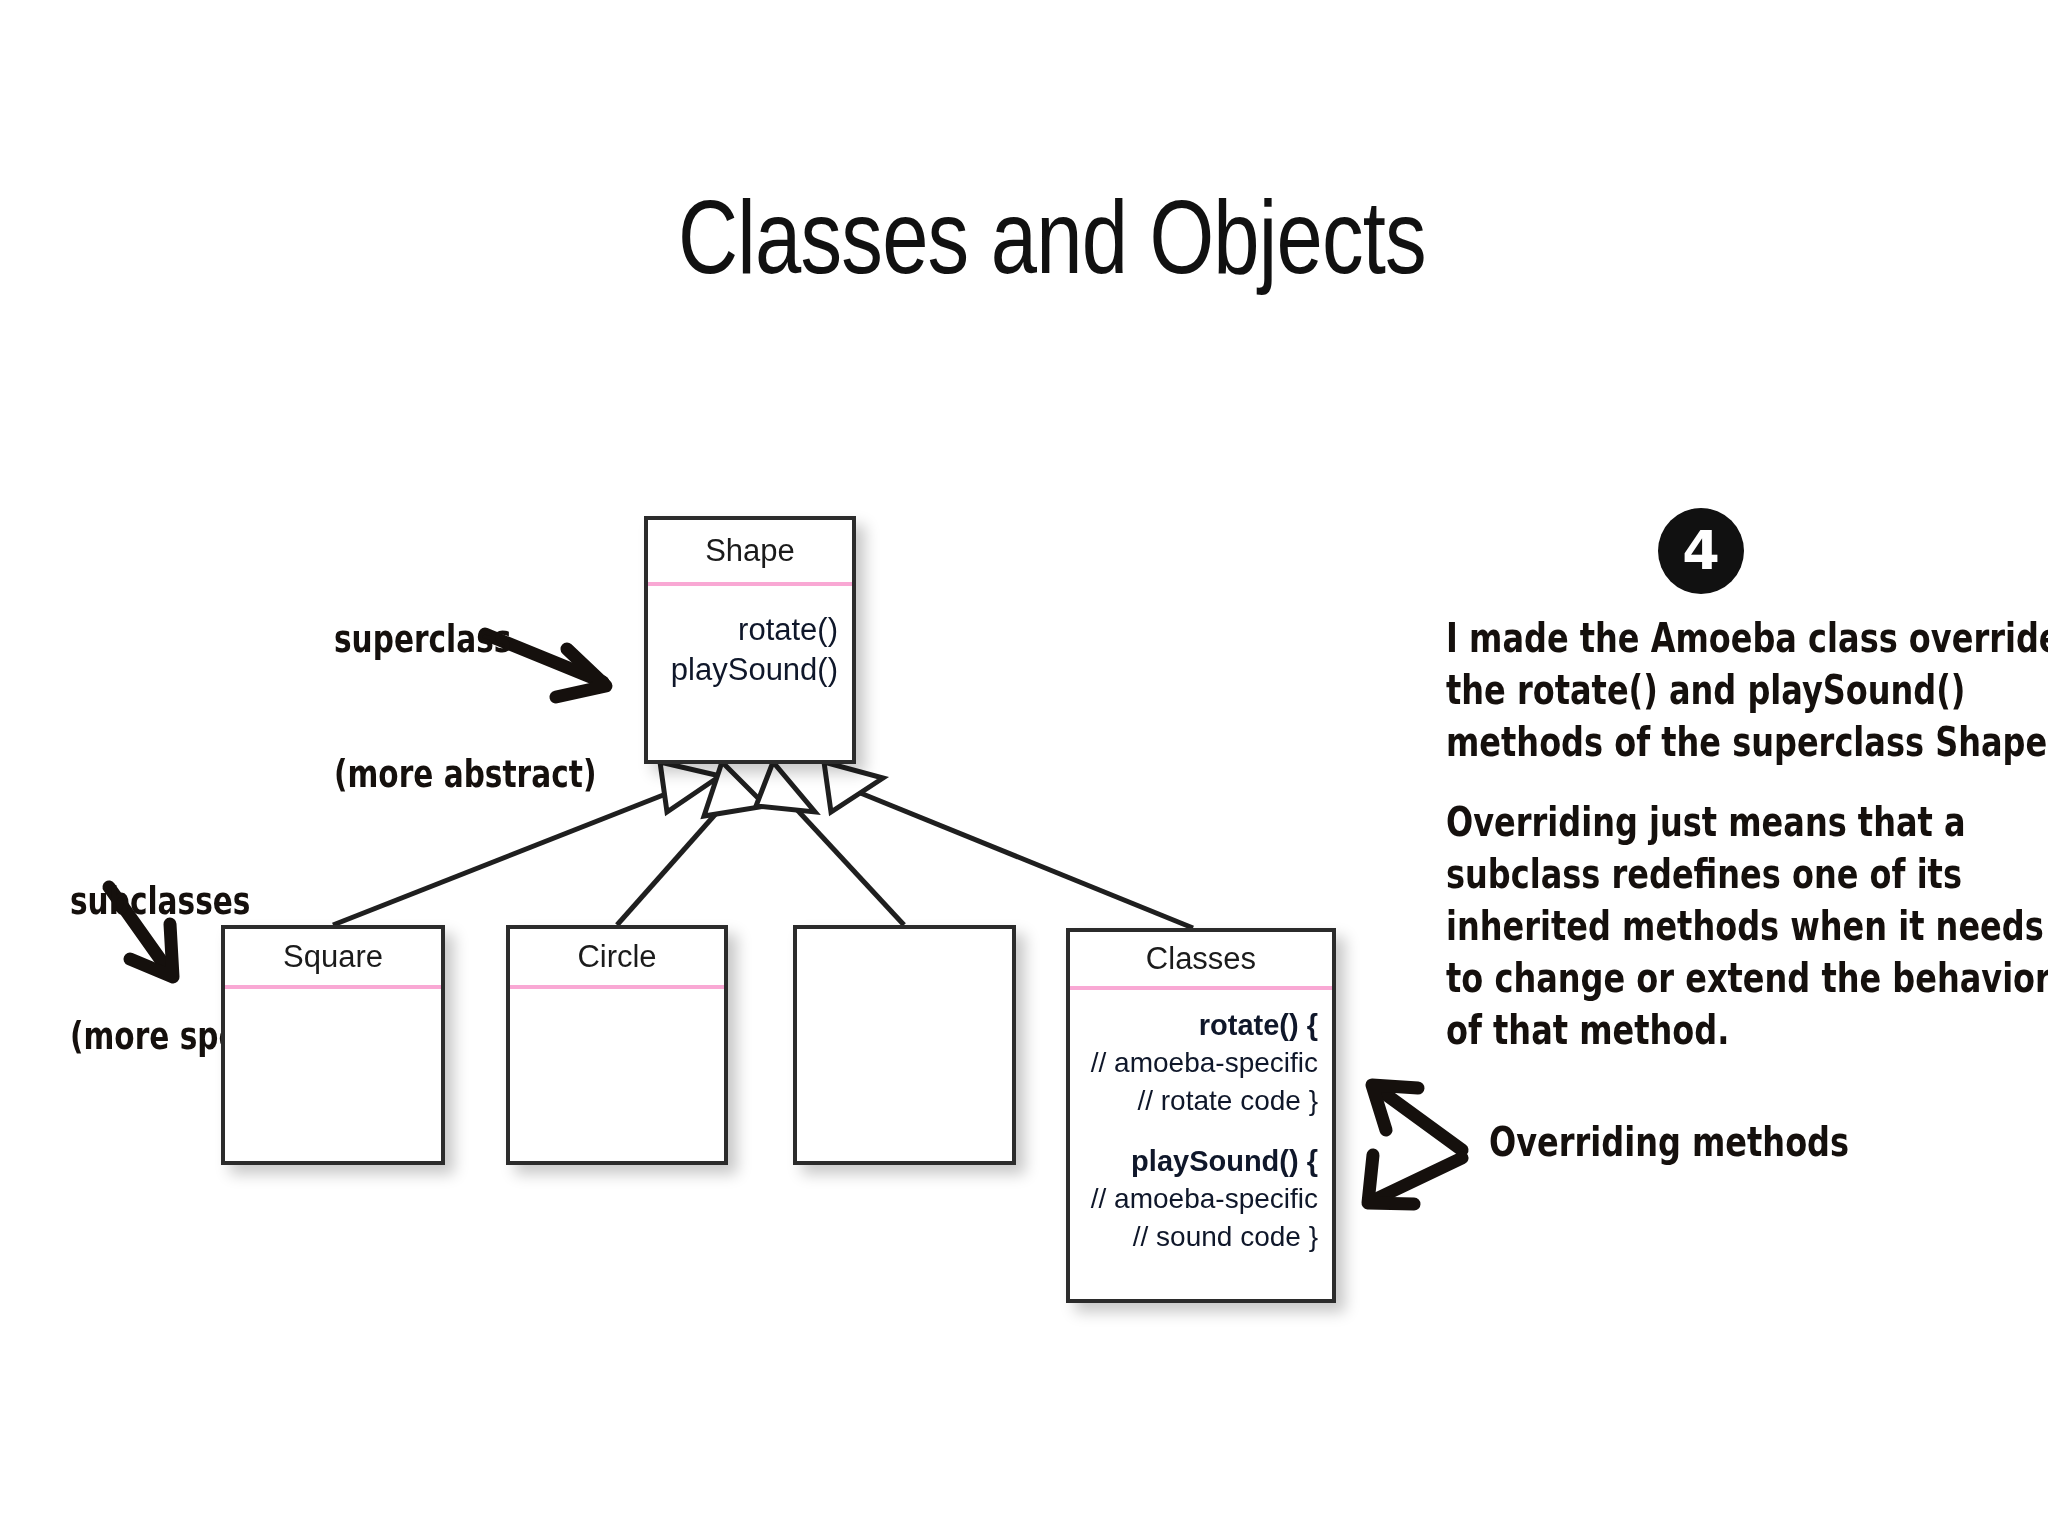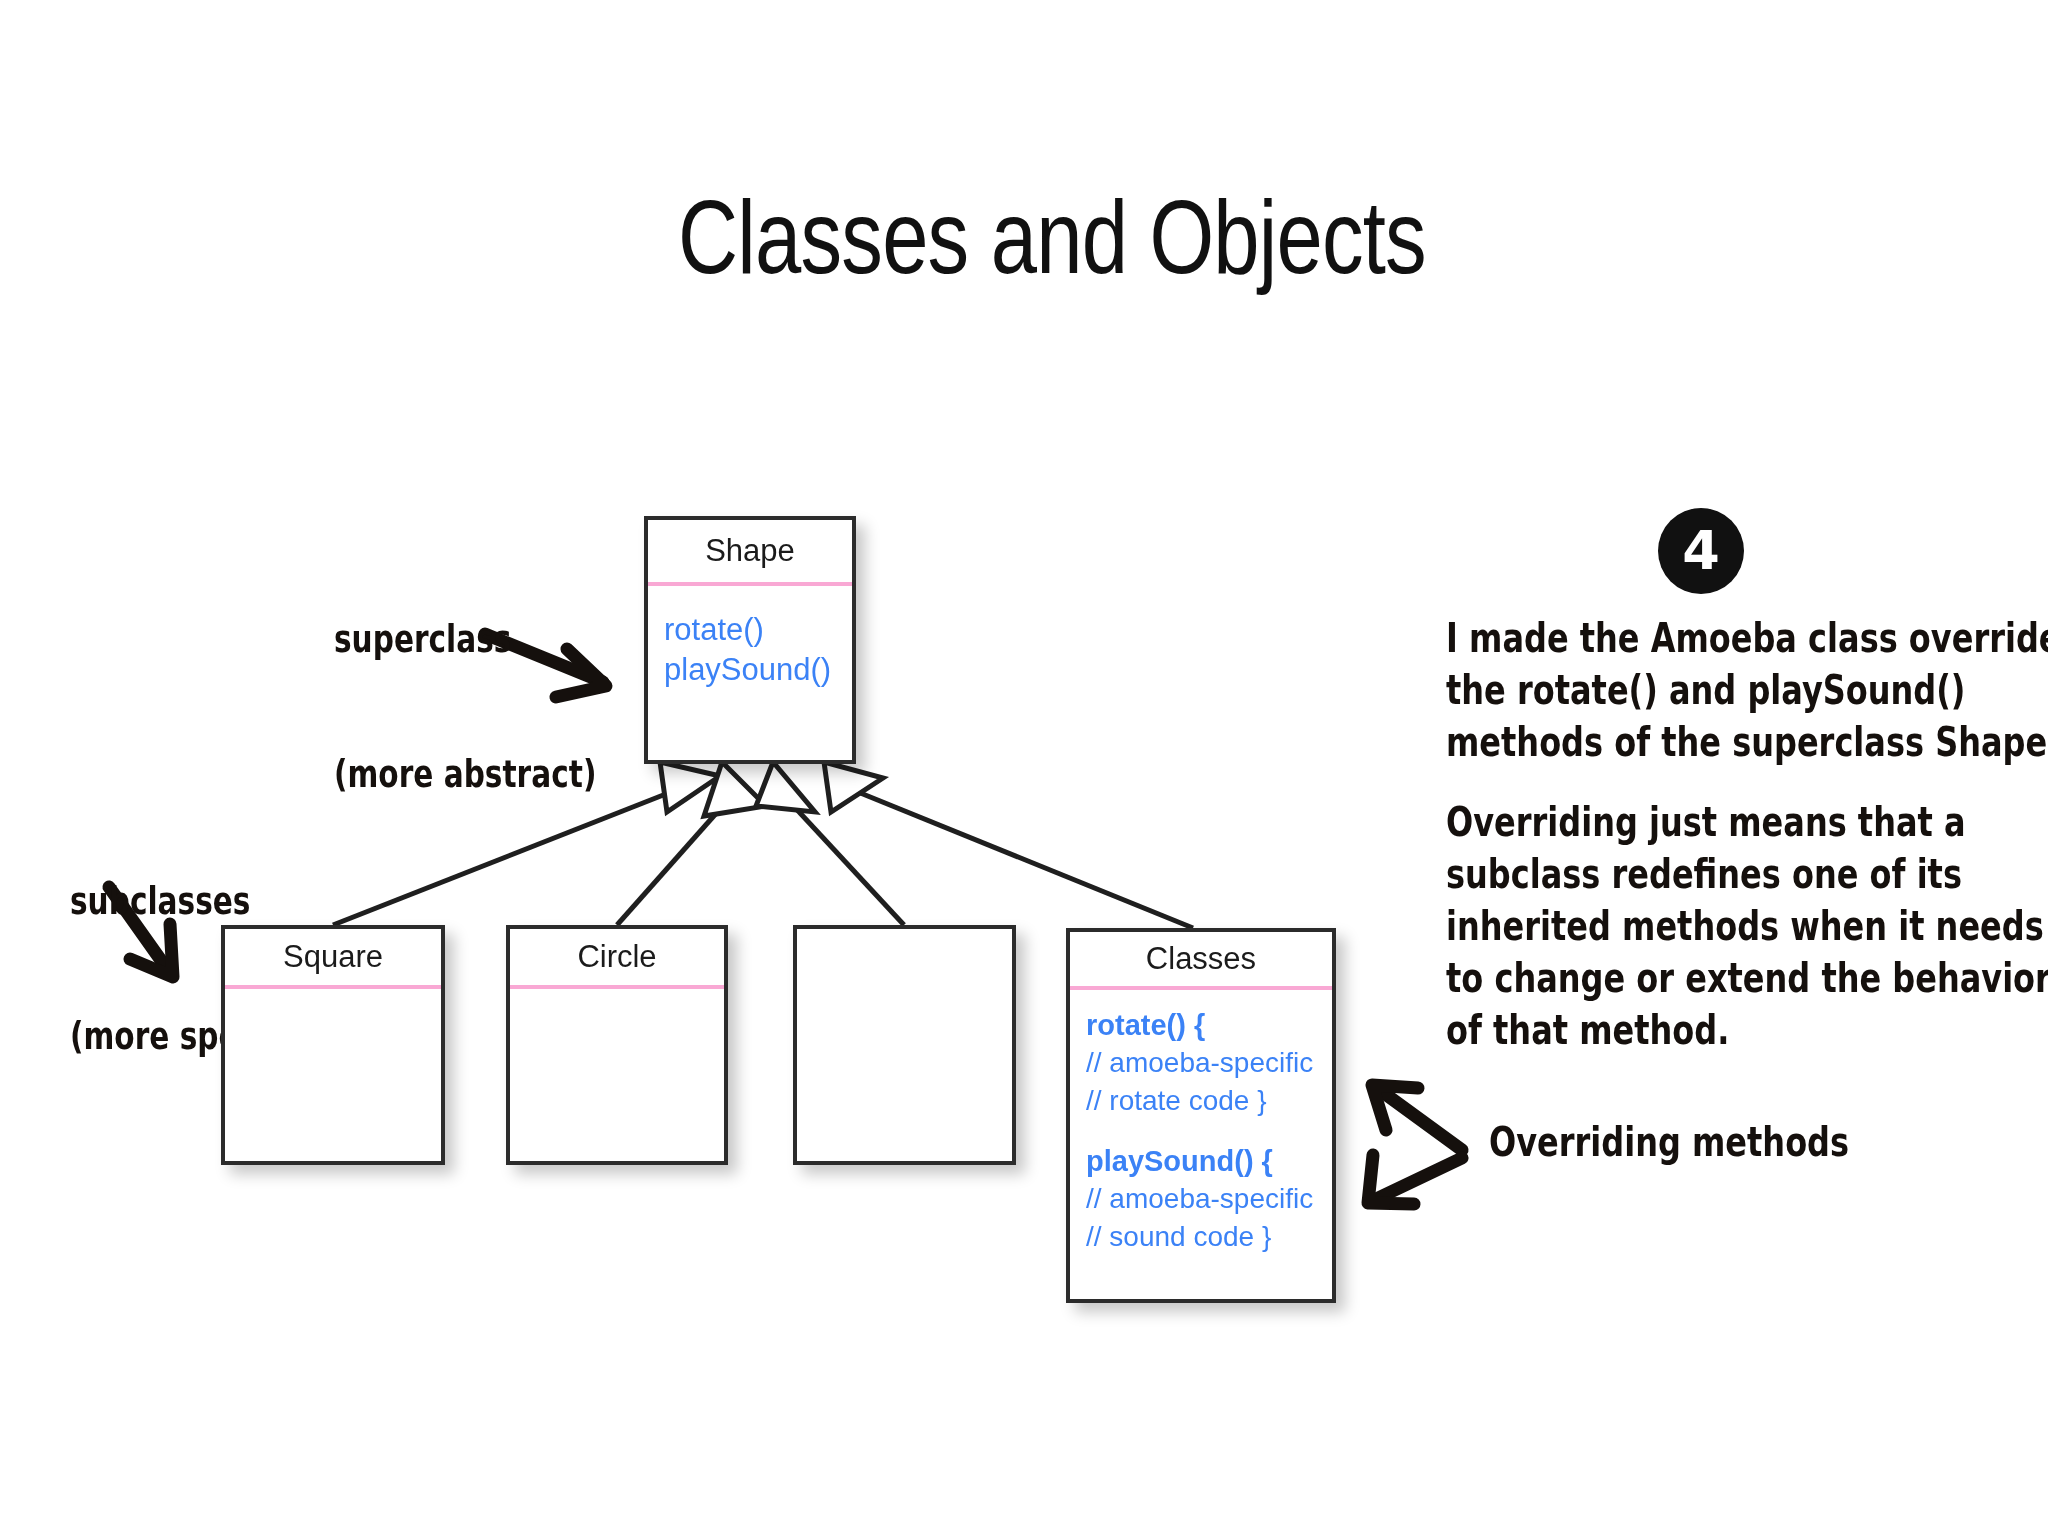--- a/index.html
+++ b/index.html
@@ -72,21 +72,22 @@
     align-items: center;
     justify-content: center;
   }
   .uml-body {
     box-sizing: border-box;
     width: 100%;
     padding: 26px 14px 10px 14px;
     font-family: "Liberation Sans", sans-serif;
     font-size: 31px;
     line-height: 40px;
-    color: #3b82f6;
+    color: #0f172a;
+    text-align: right;
   }
 
   
   #box-shape { left: 616px; top: 516px; width: 212px; height: 248px; }
   #box-shape .uml-title { height: 66px; }
   #box-shape .uml-body  { height: calc(100% - 66px); padding-top: 24px; padding-left: 16px; }
 
   
   #box-square   { left: 193px; top: 925px; width: 224px; height: 240px; }
   #box-circle   { left: 478px; top: 925px; width: 222px; height: 240px; }

